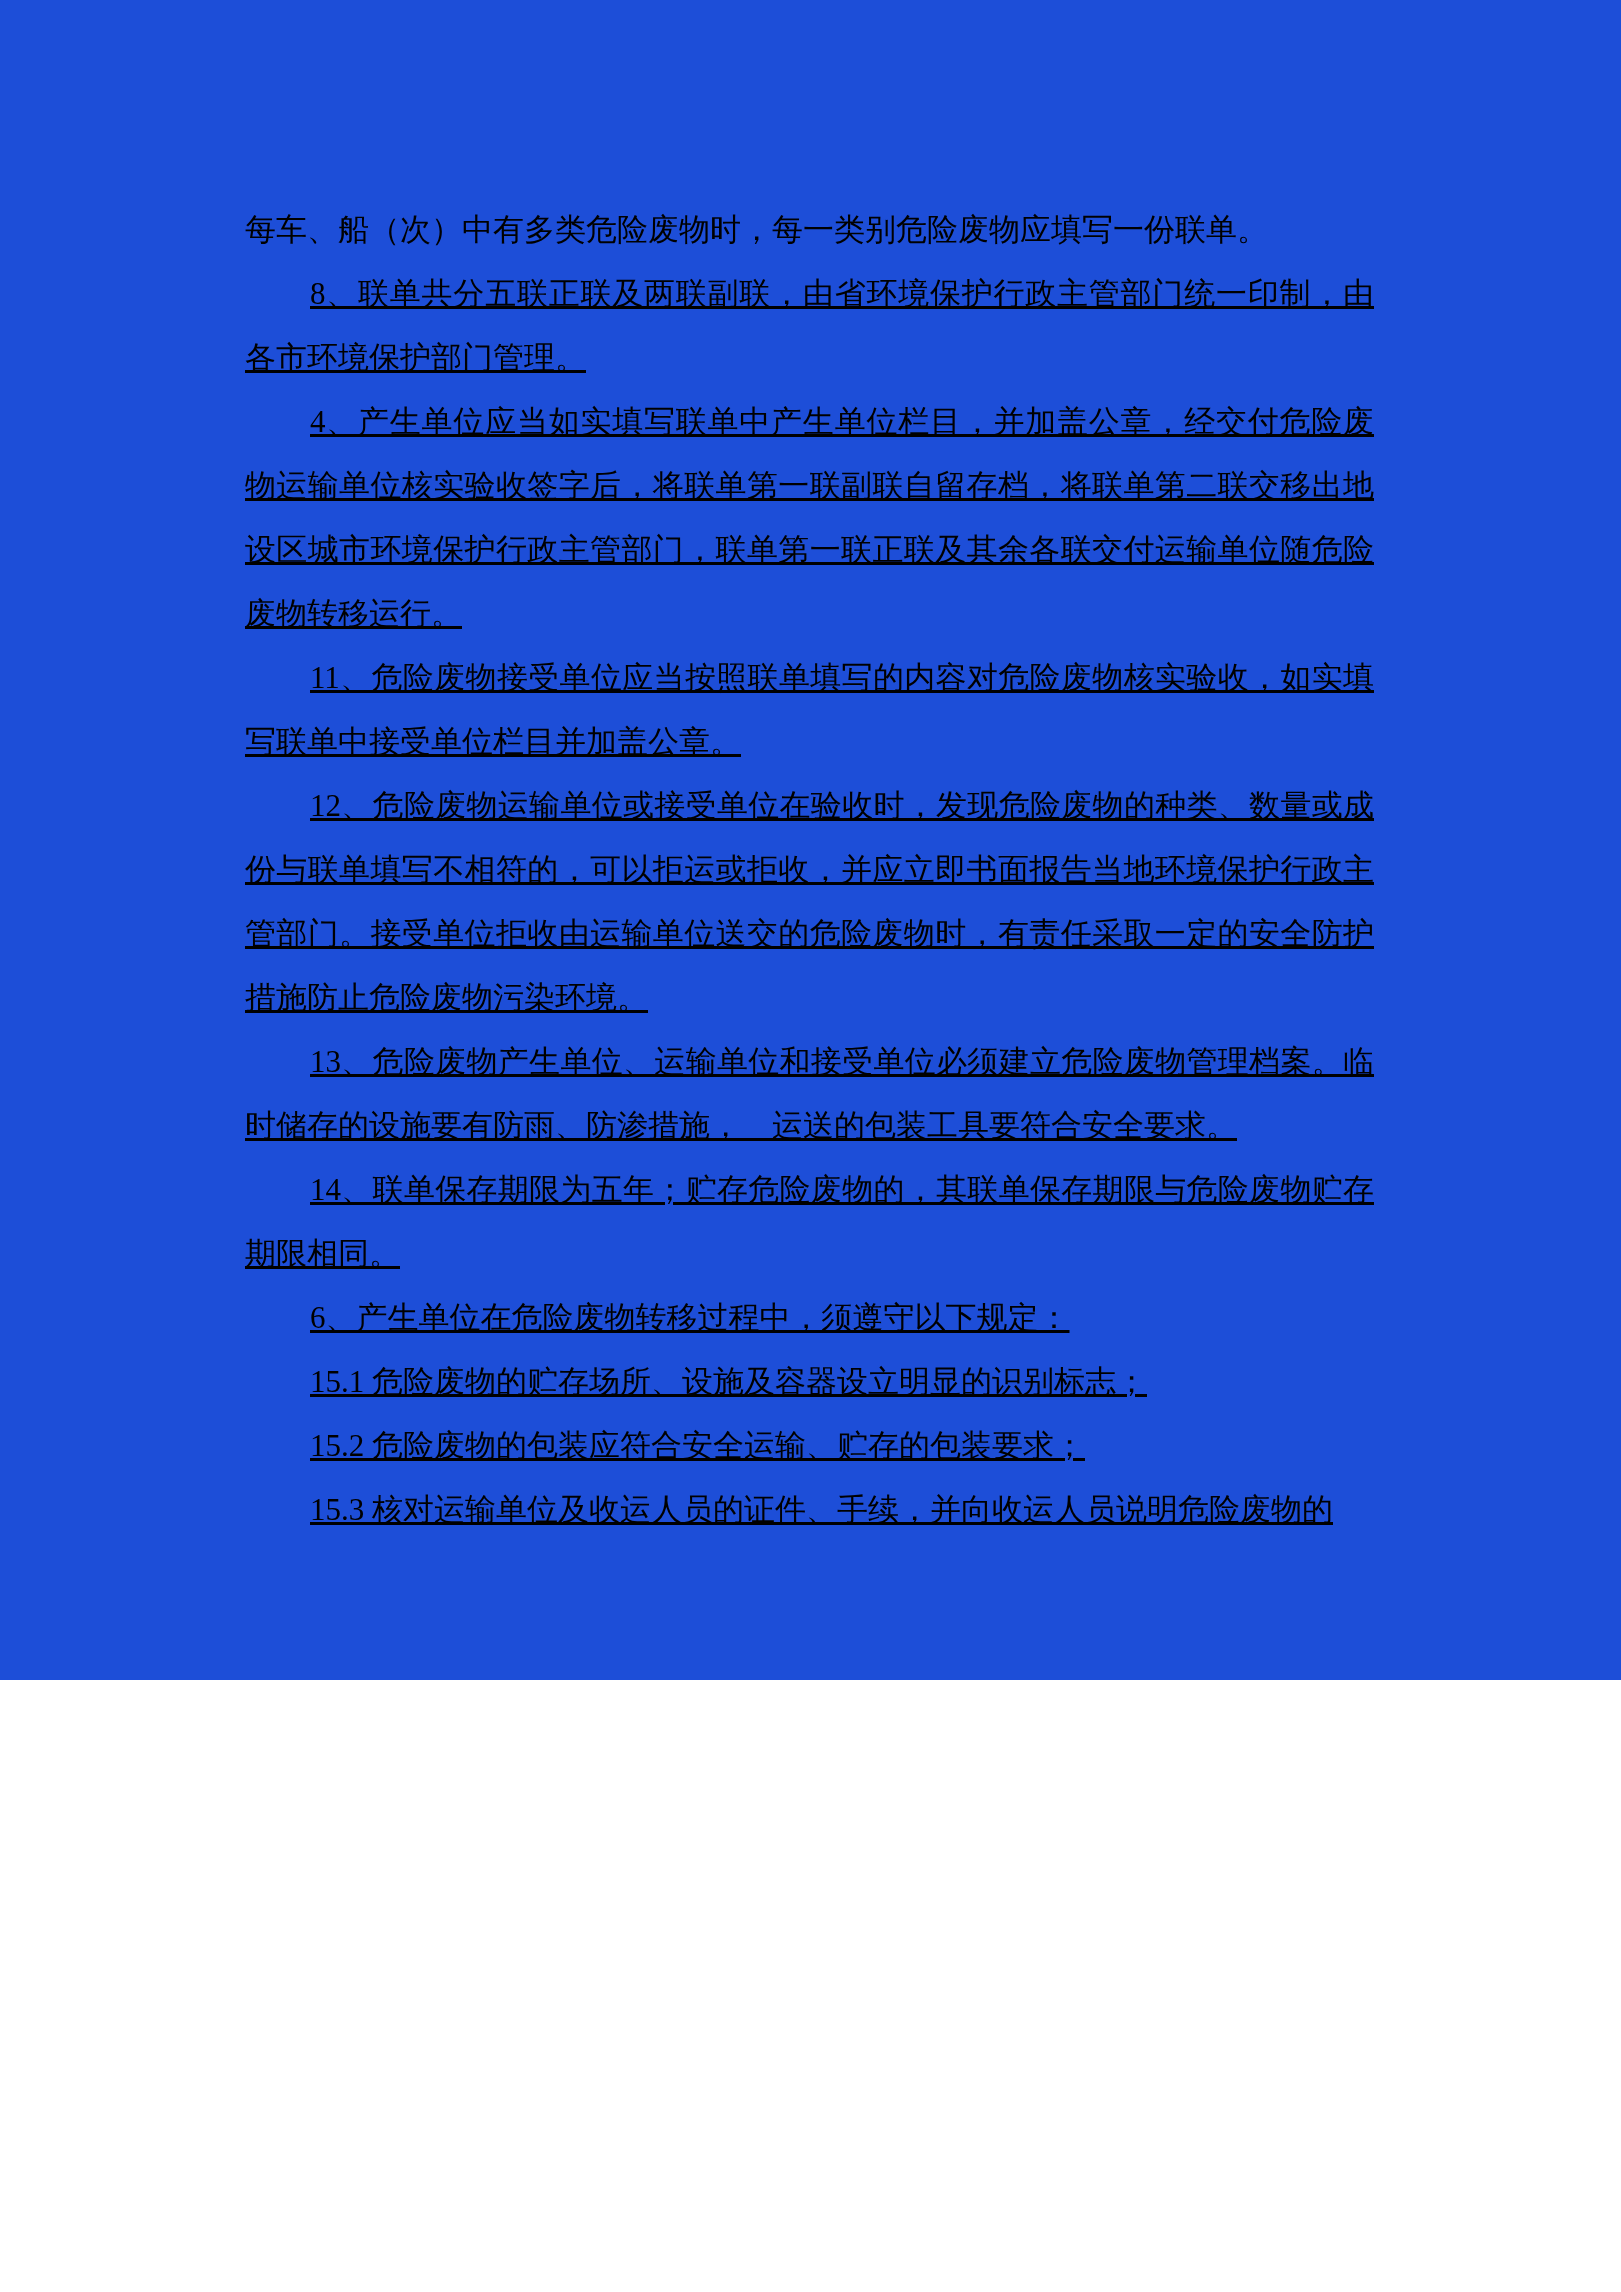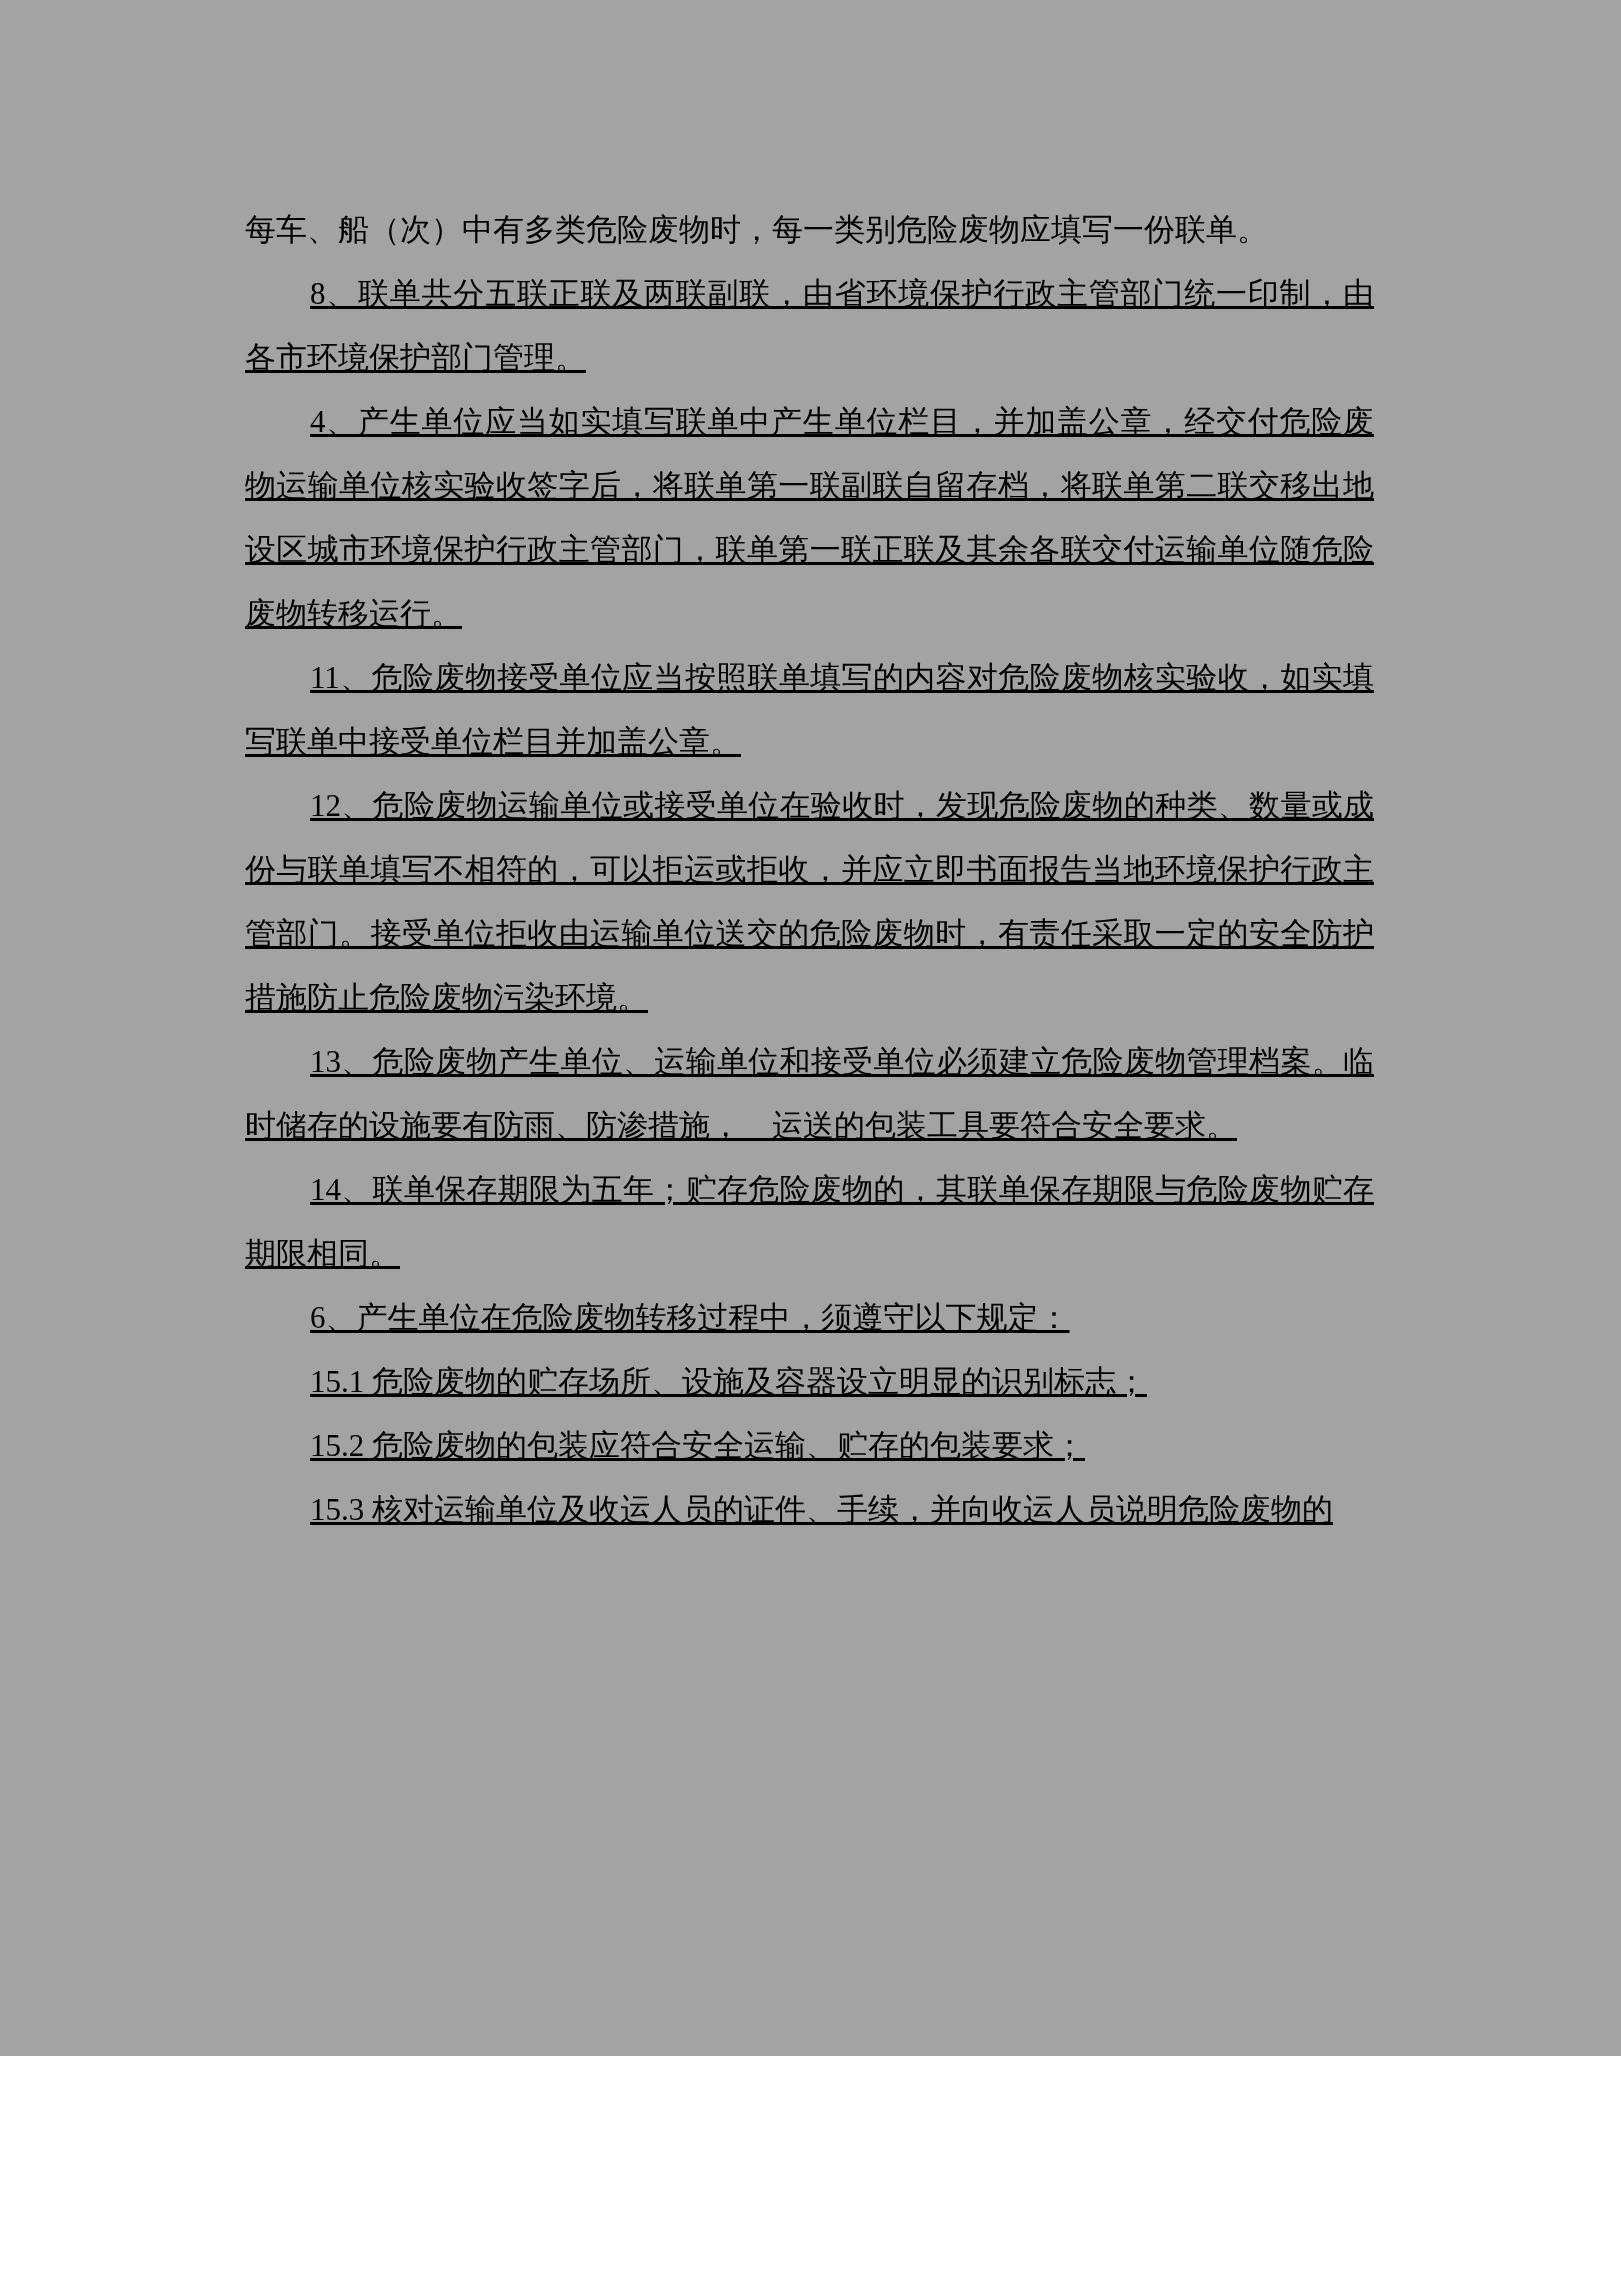--- a/index.html
+++ b/index.html
@@ -3,22 +3,22 @@
 <meta charset="utf-8">
 <style>
   html, body {
     margin: 0;
     padding: 0;
     background: #ffffff;
   }
   .page {
     position: relative;
     width: 1621px;
-    height: 2056px;
-    background: #a3a3a3;
+    height: 1680px;
+    background: #1d4ed8;
     color: #000000;
     font-family: "Liberation Serif", "DejaVu Serif", serif;
     overflow: hidden;
   }
   .doc-body {
     position: absolute;
     left: 245px;
     top: 198px;
     width: 1129px;
   }

